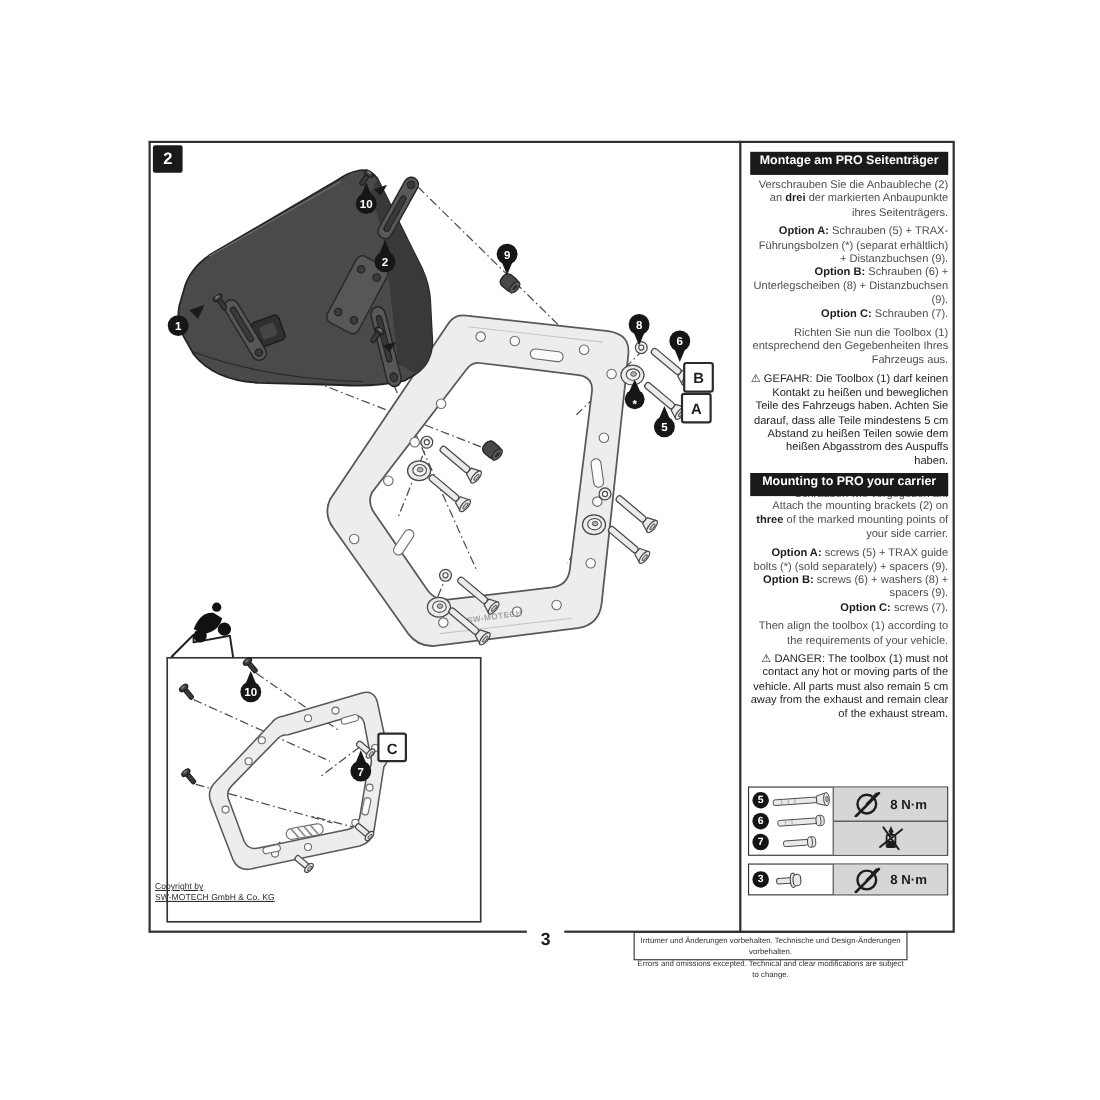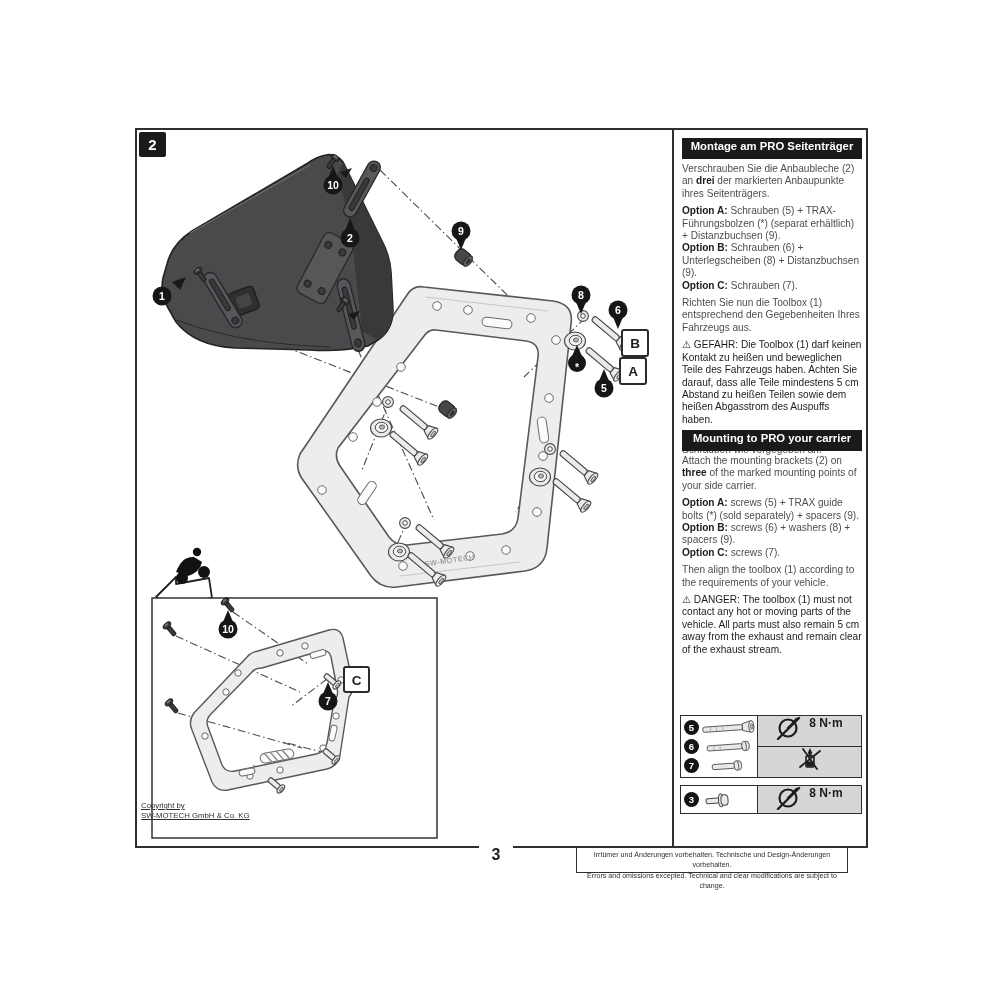--- a/index.html
+++ b/index.html
@@ -10,41 +10,41 @@
   .step-box{position:absolute;left:139px;top:132px;width:27px;height:25px;background:#1a1a1a;
             color:#fff;font-weight:bold;font-size:15px;text-align:center;line-height:25px;border-radius:2px;}
   .diagram-svg{position:absolute;left:135px;top:128px;width:537px;height:720px;}
   .right-col{position:absolute;left:672px;top:128px;width:196px;height:720px;
              border-left:2px solid #2f2f2f;box-sizing:border-box;}
   .sec{position:absolute;left:8px;width:180px;}
   .sec-de{top:10px;}
   .sec-en{top:302px;}
   .sec-header{background:#1a1a1a;color:#fff;font-weight:bold;font-size:11.3px;
               text-align:center;padding:2px 0 7px;}
-  .para{margin:5px 0 0;font-size:10.1px;line-height:1.23;}
+  .para{margin:5px 0 0;font-size:10.1px;line-height:1.23;text-align:right;}
   .para:first-of-type{margin-top:4px;}
   .para.tight{margin-top:0;}
   .para b{color:#1c1c1c;}
   .para.warn{color:#1c1c1c;font-weight:normal;}
   .ttable{position:absolute;left:6px;top:587px;width:182px;}
   .tg{display:flex;border:1.8px solid #2d2d2d;box-sizing:border-box;background:#fff;}
   .tg1{height:63px;}
   .tg2{height:29px;margin-top:7px;}
   .parts-cell{width:76px;display:flex;flex-direction:column;justify-content:space-around;
               padding:2px 0 2px 3px;box-sizing:border-box;}
   .specs-cell{flex:1;border-left:1.8px solid #2d2d2d;display:flex;flex-direction:column;}
-  .spec{flex:1;background:#d6d6d6;display:flex;align-items:flex-start;justify-content:center;gap:7px;}
+  .spec{flex:1;background:#d6d6d6;display:flex;align-items:center;justify-content:center;gap:7px;}
   .spec + .spec{border-top:1.8px solid #2d2d2d;}
   .torque-val{font-size:12px;font-weight:bold;color:#1c1c1c;}
   .part-row{display:flex;align-items:center;gap:3px;height:18px;}
   .badge{width:15px;height:15px;border-radius:50%;background:#141414;color:#fff;font-size:9.5px;
          font-weight:bold;display:flex;align-items:center;justify-content:center;flex:0 0 15px;}
   .thw{fill:#e9e9ea;stroke:#47474a;stroke-width:1;}
   .copyright{position:absolute;left:141px;top:801px;font-size:7.8px;color:#2f2f2f;line-height:1.3;text-decoration:underline;}
-  .disclaimer{position:absolute;left:576px;top:847px;width:272px;height:26px;border:1.2px solid #2f2f2f;
+  .disclaimer{position:absolute;left:576px;top:847px;width:249px;height:26px;border:1.2px solid #2f2f2f;
               box-sizing:border-box;font-size:7.1px;color:#2f2f2f;text-align:center;padding-top:2px;line-height:1.45;}
   .page-num{position:absolute;left:479px;top:843px;width:34px;height:24px;background:#fff;
             text-align:center;font-weight:bold;font-size:16px;line-height:24px;color:#1c1c1c;}
   
   .ln{stroke:#4a4a4a;stroke-width:1.1;fill:none;stroke-dasharray:8 3 1.5 3;}
   .hw{fill:#ebebec;stroke:#47474a;stroke-width:1.1;}
   .dark{fill:#48484b;stroke:#232325;stroke-width:1.2;}
   .hole{fill:#fbfbfc;stroke:#6b6b6e;stroke-width:1;}
   .slot{fill:#fbfbfc;stroke:#6b6b6e;stroke-width:1;}
   .callout circle,.callout polygon{fill:#161616;}

